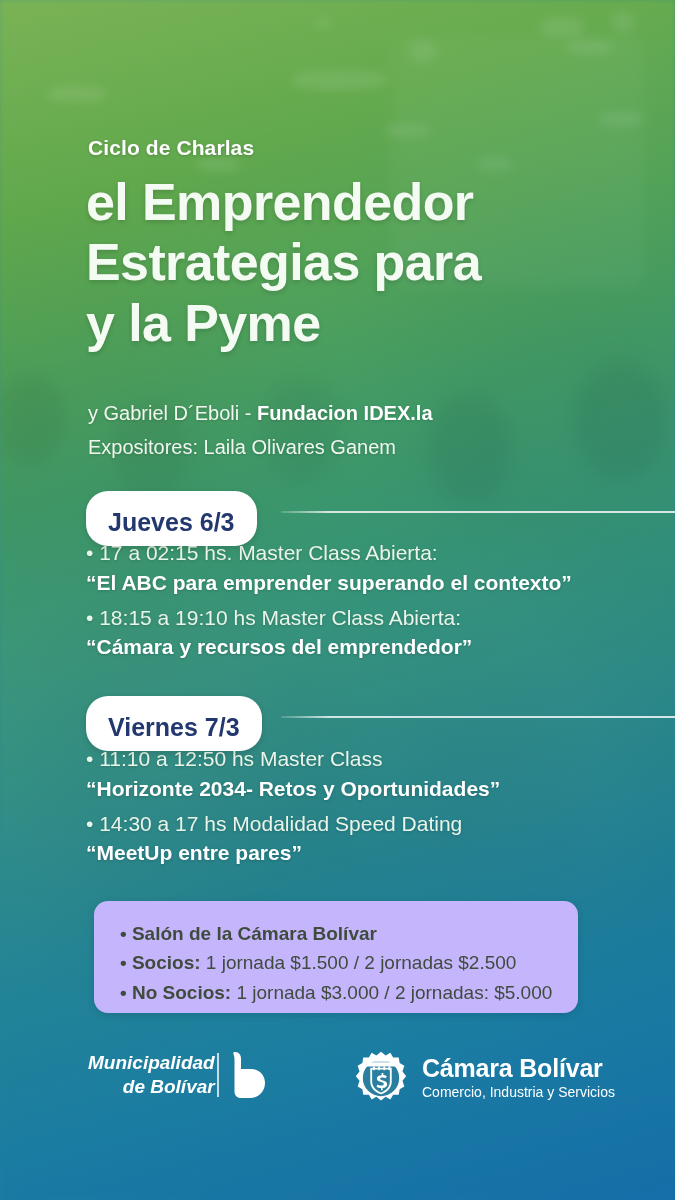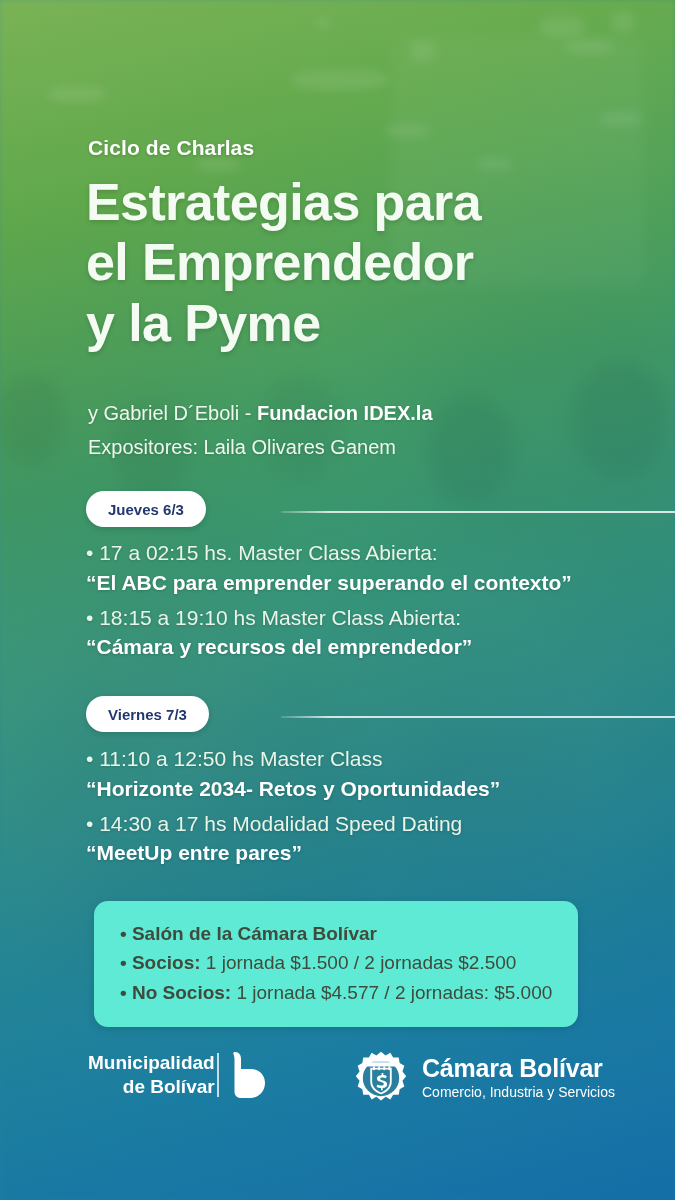--- a/index.html
+++ b/index.html
@@ -95,22 +95,22 @@
   .speakers b { font-weight:bold; color:#ffffff; }
 
   
   .day { position:absolute; left:86px; }
   .day.jue { top:491px; }
   .day.vie { top:696px; }
   .pill {
     display:inline-block;
     background:#ffffff;
     color:#22386e;
-    font-size:15px; font-weight:bold;
-    padding:10px 22px 9px;
+    font-size:25px; font-weight:bold;
+    padding:17px 22px 9px;
     border-radius:22px;
     box-shadow:0 2px 6px rgba(0,0,0,.14);
     position:relative; z-index:2;
   }
   .rule {
     position:absolute; left:195px; top:20px; width:398px; height:2px;
     background:linear-gradient(90deg, rgba(255,255,255,.15), rgba(255,255,255,.78) 12%, rgba(255,255,255,.80));
     z-index:1;
   }
 
@@ -123,35 +123,35 @@
   }
   .s-title {
     font-size:21px; font-weight:bold; color:#ffffff; line-height:1.42;
     margin-bottom:5px;
     text-shadow:0 1px 3px rgba(0,0,0,.18);
   }
 
   
   .info-card {
     position:absolute; left:94px; top:901px; width:484px;
-    background:#5eead4;
+    background:#c4b5fd;
     border-radius:14px;
-    padding:18px 26px 20px;
+    padding:18px 26px 6px;
     box-shadow:0 2px 8px rgba(0,0,0,.12);
   }
   .info-row {
     font-size:19px; color:#3f4b3c; line-height:1.55; white-space:nowrap;
   }
   .info-row b { font-weight:bold; }
 
   
   .footer { position:absolute; left:0; top:1038px; width:675px; height:80px; }
   .muni {
     position:absolute; left:88px; top:12px;
-    display:flex; align-items:center; gap:2px;
+    display:flex; align-items:center; gap:2px;font-style:italic;
   }
   .muni-text {
     font-size:19px; font-weight:bold; color:#ffffff;
     line-height:1.25; text-align:right;
   }
   .muni-divider { width:2px; height:44px; background:rgba(255,255,255,.75); }
   .thumb { width:46px; height:50px; }
 
   .camara {
     position:absolute; left:353px; top:12px;
@@ -188,22 +188,22 @@
     <i style="left:600px; top:112px; width:42px; height:14px;"></i>
   </div>
   <div class="bg-audience"></div>
   <div class="bg-wash"></div>
 
   <div class="content">
 
     <div class="kicker">Ciclo de Charlas</div>
 
     <div class="headline">
+      <span>el Emprendedor</span>
       <span>Estrategias para</span>
-      <span>el Emprendedor</span>
       <span>y la Pyme</span>
     </div>
 
     <div class="speakers">
       <div><span>y Gabriel D´Eboli - </span><b>Fundacion IDEX.la</b></div>
       <div>Expositores: Laila Olivares Ganem</div>
     </div>
 
     <div class="day jue">
       <span class="pill">Jueves 6/3</span>
@@ -223,21 +223,21 @@
     <div class="sessions vie">
       <div class="s-time">• 11:10 a 12:50 hs Master Class</div>
       <div class="s-title">“Horizonte 2034- Retos y Oportunidades”</div>
       <div class="s-time">• 14:30 a 17 hs Modalidad Speed Dating</div>
       <div class="s-title">“MeetUp entre pares”</div>
     </div>
 
     <div class="info-card">
       <div class="info-row"><b>• Salón de la Cámara Bolívar</b></div>
       <div class="info-row"><b>• Socios:</b><span> 1 jornada $1.500 / 2 jornadas $2.500</span></div>
-      <div class="info-row"><b>• No Socios:</b><span> 1 jornada $4.577 / 2 jornadas: $5.000</span></div>
+      <div class="info-row"><b>• No Socios:</b><span> 1 jornada $3.000 / 2 jornadas: $5.000</span></div>
     </div>
 
     <div class="footer">
 
       <div class="muni">
         <div class="muni-text">
           <div>Municipalidad</div>
           <div>de Bolívar</div>
         </div>
         <div class="muni-divider"></div>

